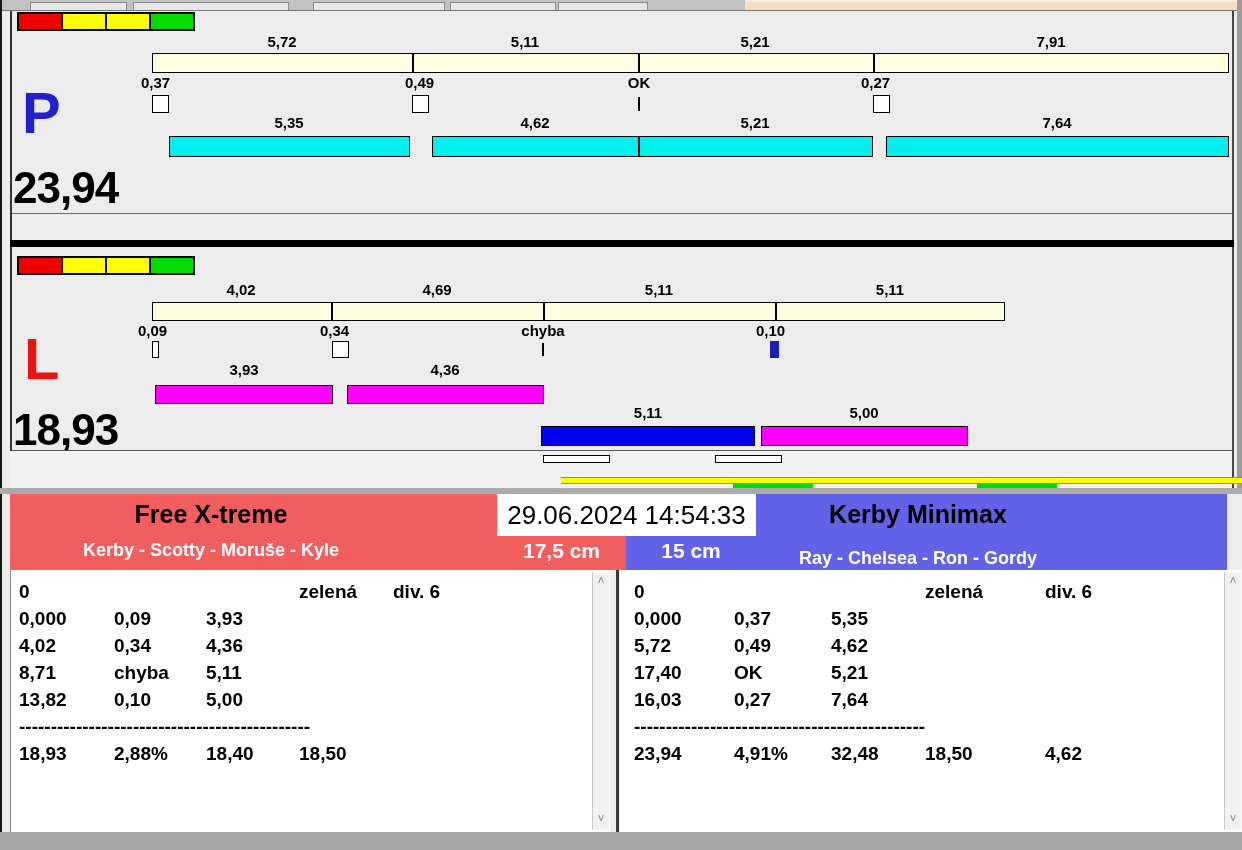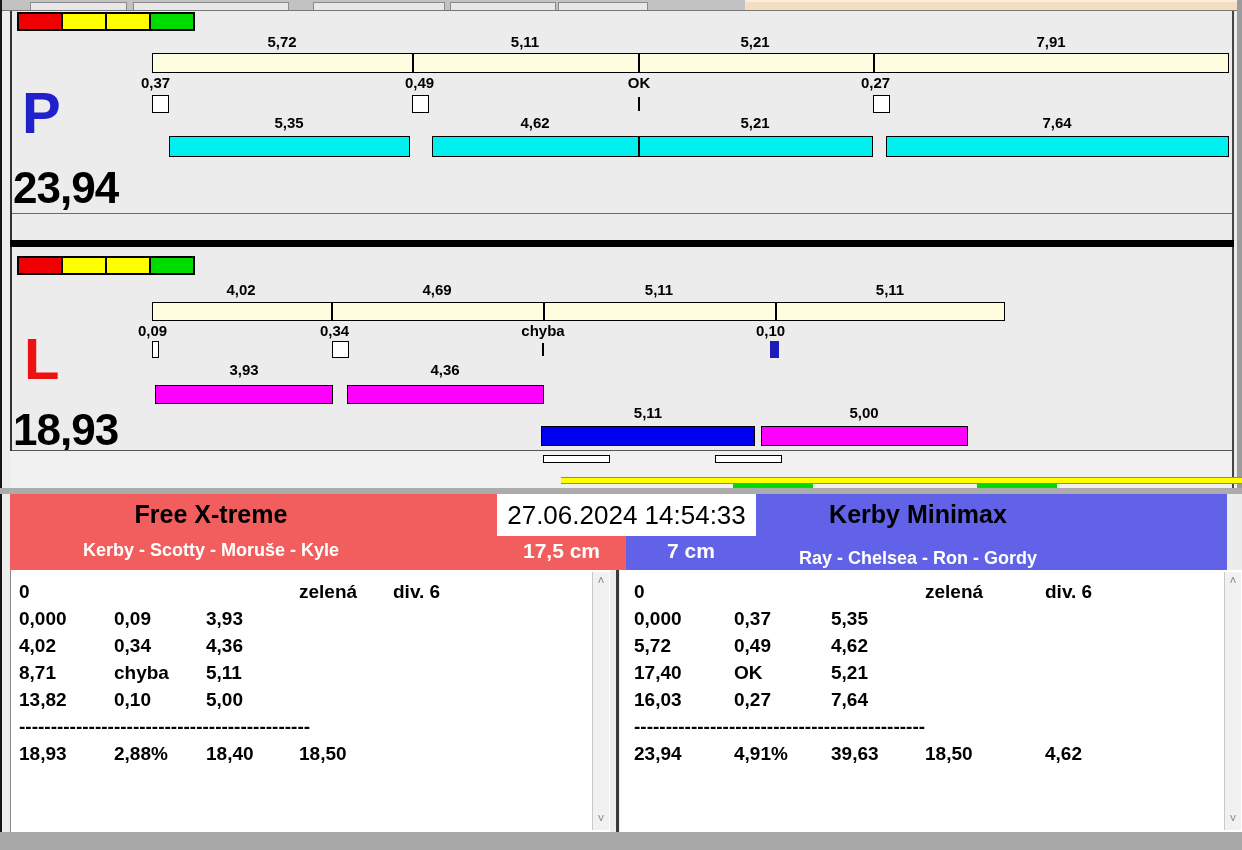--- a/index.html
+++ b/index.html
@@ -152,24 +152,24 @@
     <div class="abs" style="left:0;top:488px;width:1242px;height:6px;background:#ABABAB;"></div>
 
     <div class="teamhdr" style="left:10px;width:616px;background:#F25E5E;"></div>
     <div class="teamhdr" style="left:626px;width:601px;background:#6262E8;"></div>
 
     <span class="tname" style="left:10px;top:497px;width:402px;">Free X-treme</span>
     <span class="tplayers" style="left:10px;top:536px;width:402px;">Kerby - Scotty - Moruše - Kyle</span>
     <span class="tname" style="left:756px;top:497px;width:324px;">Kerby Minimax</span>
     <span class="tplayers" style="left:756px;top:536px;width:324px;margin-top:8px;">Ray - Chelsea - Ron - Gordy</span>
 
-    <div class="abs" style="left:497px;top:494px;width:259px;height:42px;background:#fff;color:#000;font-size:26px;line-height:42px;text-align:center;white-space:nowrap;">27.06.2024 14:54:33</div>
+    <div class="abs" style="left:497px;top:494px;width:259px;height:42px;background:#fff;color:#000;font-size:26px;line-height:42px;text-align:center;white-space:nowrap;">29.06.2024 14:54:33</div>
 
     <span class="tsize" style="left:497px;width:129px;">17,5 cm</span>
-    <span class="tsize" style="left:626px;width:130px;">7 cm</span>
+    <span class="tsize" style="left:626px;width:130px;">15 cm</span>
 
     <div class="ttable ltab" style="left:10px;width:600px;border-left:1px solid #888;">
       <div class="trow">
         <span class="c1">0</span>
         <span class="c4">zelená</span>
         <span class="c5">div. 6</span>
       </div>
       <div class="trow">
         <span class="c1">0,000</span>
         <span class="c2">0,09</span>
@@ -230,21 +230,21 @@
         <span class="c1">16,03</span>
         <span class="c2">0,27</span>
         <span class="c3">7,64</span>
       </div>
       <div class="trow">
         <span class="sepline">----------------------------------------------</span>
       </div>
       <div class="trow">
         <span class="c1">23,94</span>
         <span class="c2">4,91%</span>
-        <span class="c3">39,63</span>
+        <span class="c3">32,48</span>
         <span class="c4">18,50</span>
         <span class="c5">4,62</span>
       </div>
     </div>
 
     <div class="sbar" style="left:592px;">
       <span class="sarrow" style="top:2px;">˄</span>
       <span class="sarrow" style="bottom:2px;">˅</span>
     </div>
     <div class="sbar" style="left:1224px;">

